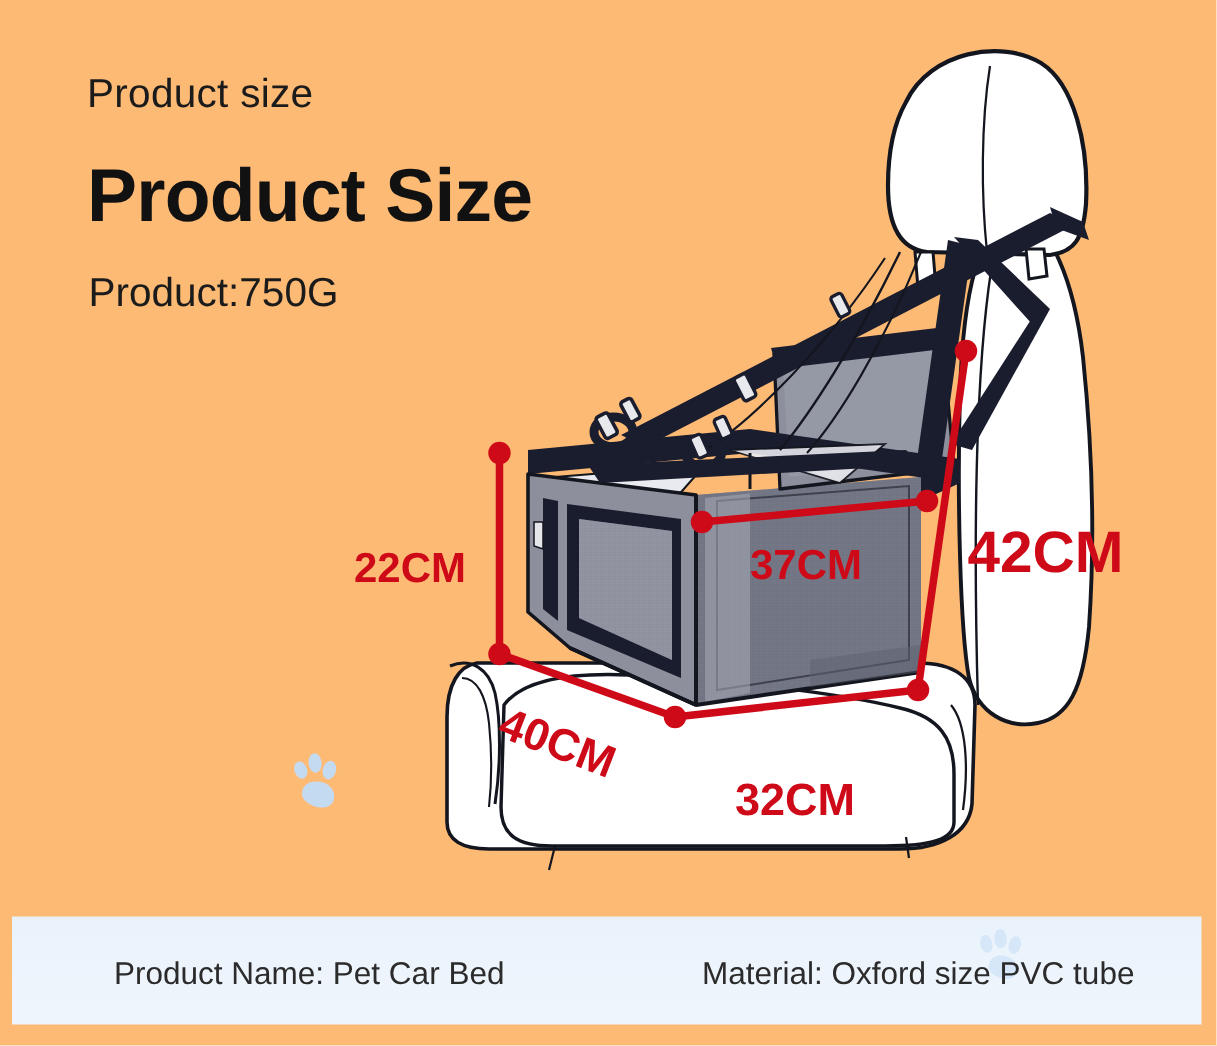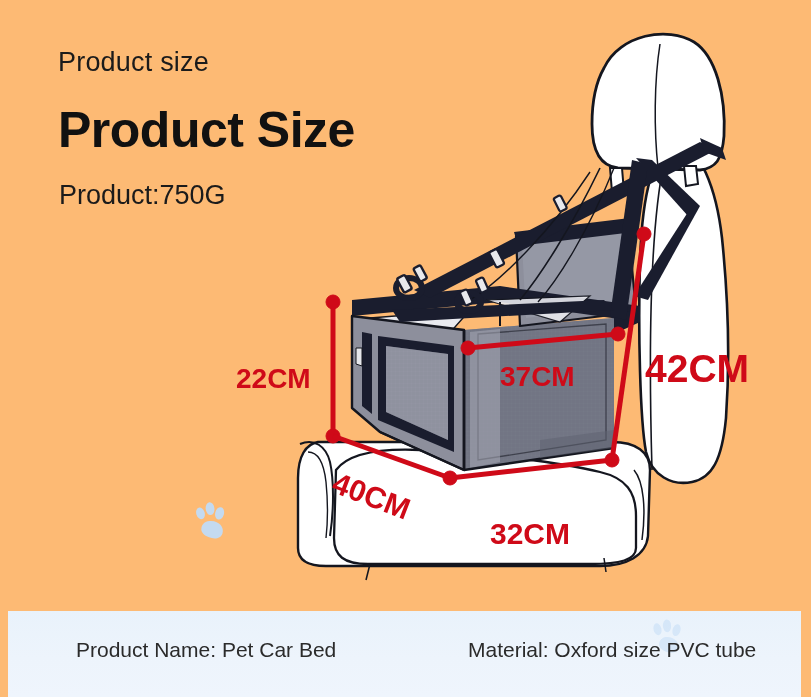--- a/index.html
+++ b/index.html
@@ -70,21 +70,21 @@
   .paw {
     position: absolute;
     pointer-events: none;
   }
   #paw-body { left: 190px; top: 500px; width: 42px; height: 44px; opacity: .95; }
 
   
   #footer {
     position: absolute;
     left: 8px; top: 611px;
-    width: 793px; height: 86px;
+    width: 793px; height: 72px;
     background: linear-gradient(180deg, #e9f2fb 0%, #edf4fc 55%, #eff5fd 100%);
     overflow: hidden;
   }
   #paw-footer { left: 640px; top: 6px; width: 38px; height: 40px; opacity: .75; }
   .foot-txt {
     position: absolute;
     font-size: 21px;
     color: #2b2b2b;
     font-weight: 400;
     white-space: nowrap;

